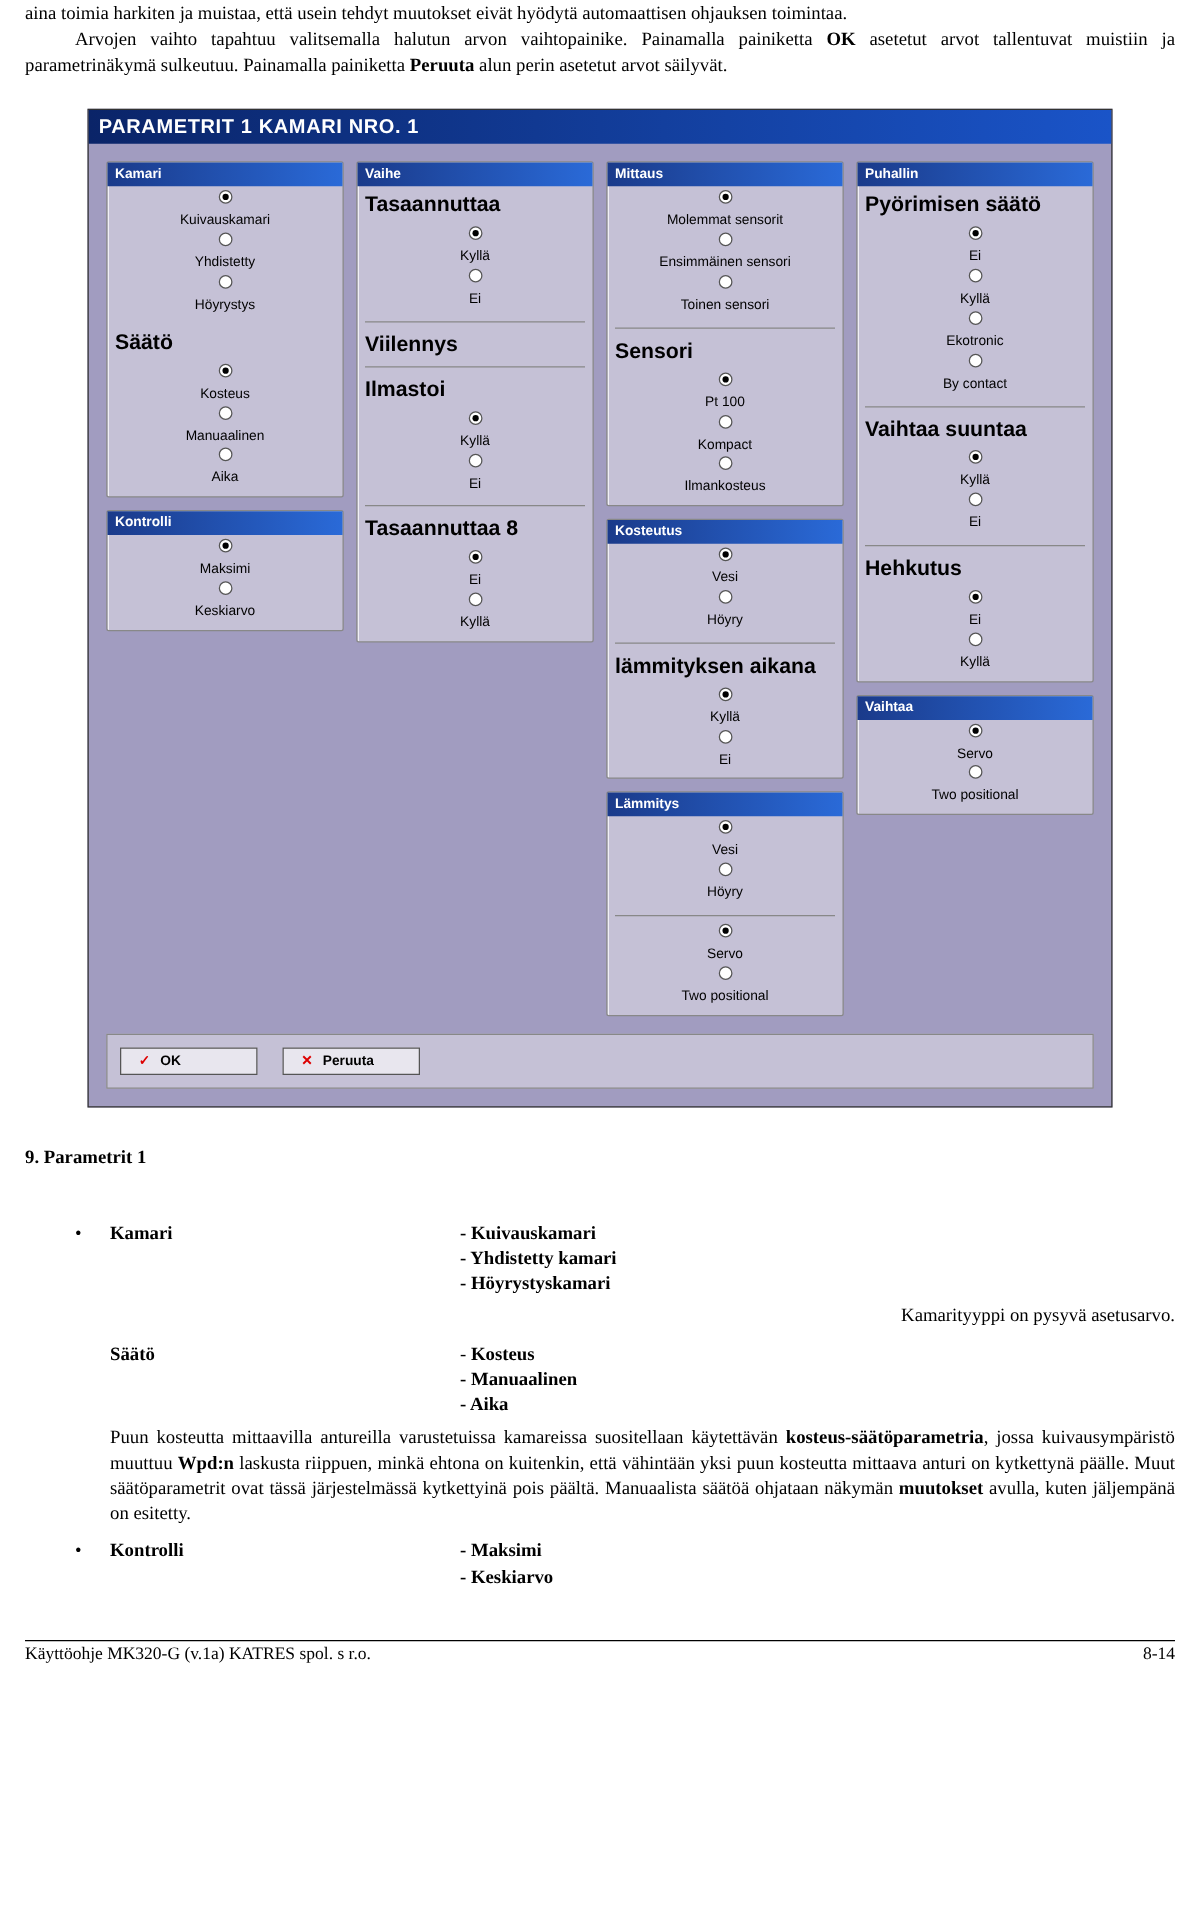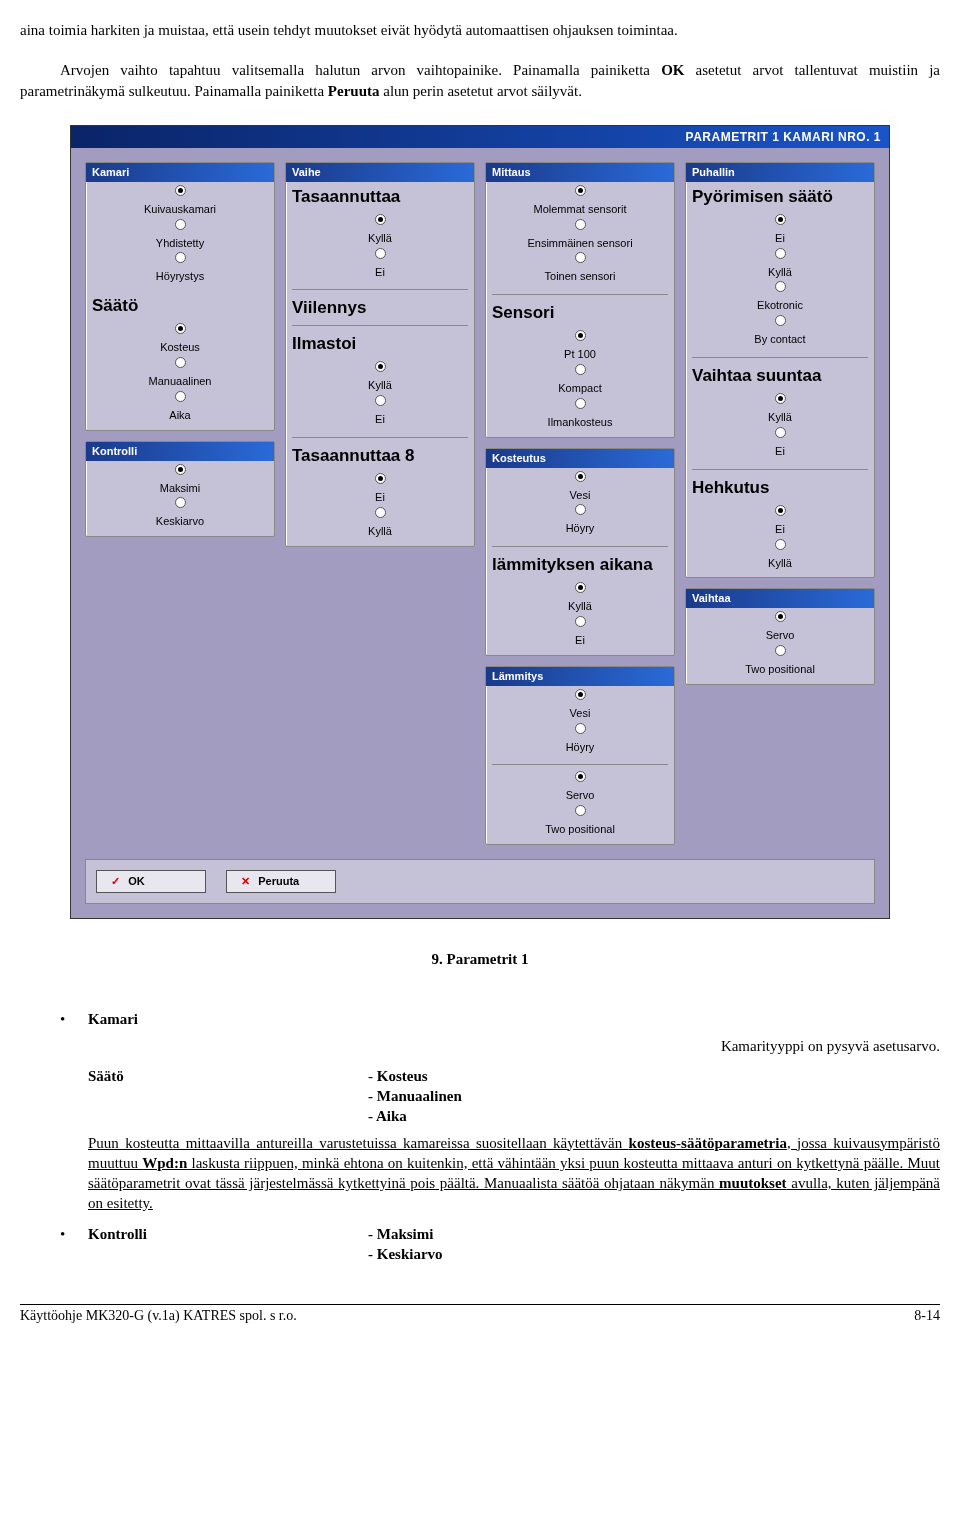--- a/index.html
+++ b/index.html
@@ -5,38 +5,37 @@
   * { box-sizing: border-box; margin: 0; padding: 0; }
   body {
     font-family: "Times New Roman", serif;
     font-size: 15px;
     line-height: 1.35;
     width: 960px;
     background: #fff;
     color: #000;
     padding: 0 20px;
   }
-  .para { margin: 20px 0; text-align: justify; font-family: Liberation Serif, serif; }
+  .para { margin: 1px 0; text-align: justify; font-family: Liberation Serif, serif; }
   .indent { text-indent: 40px; }
   .screenshot {
     margin: 24px auto;
     width: 820px;
     background: #a19cc0;
     border: 1px solid #333;
     font-family: Tahoma, Arial, sans-serif;
     font-size: 11px;
   }
   .titlebar {
     background: linear-gradient(to right, #0a2468, #1a54c8);
     color: #fff;
     font-weight: bold;
     padding: 3px 8px;
-    font-size: 12px;
+    font-size: 16px;
     letter-spacing: 0.5px;
-    text-align: right;
   }
   .panel-area {
     padding: 14px;
     display: grid;
     grid-template-columns: repeat(4, 1fr);
     gap: 10px;
   }
   .col { display: flex; flex-direction: column; gap: 10px; }
   .group {
     background: #c5c1d6;
@@ -97,37 +96,37 @@
     display: flex;
     align-items: center;
     gap: 8px;
     font-size: 11px;
     font-weight: bold;
     font-family: Tahoma, Arial, sans-serif;
     min-width: 110px;
   }
   .check { color: #d00; font-weight: bold; font-family: Arial; }
   .cross { color: #d00; font-weight: bold; font-family: Arial; }
-  .figcap { text-align: center; font-weight: bold; margin: 30px 0 40px 0; }
+  .figcap { text-align: left; font-weight: bold; margin: 30px 0 40px 0; }
   .bullet-line { margin: 10px 0 4px 40px; display: flex; }
   .bullet-dot { width: 28px; flex-shrink: 0; }
   .bullet-name { font-weight: bold; width: 280px; flex-shrink: 0; }
   .bullet-vals { }
   .bullet-vals .v { display: block; }
   .sub-line { margin: 6px 0 4px 68px; text-align: right; }
   .footer-line {
     border-top: 1px solid #000;
     margin-top: 40px;
     padding-top: 2px;
     display: flex;
     justify-content: space-between;
     font-size: 14px;
     gap: 48px;
   }
-  .text-block { margin: 6px 0; text-align: justify; text-decoration: underline; }
+  .text-block { margin: 6px 0; text-align: justify; }
 </style>
 </head>
 <body>
 
 <p class="para">aina toimia harkiten ja muistaa, että usein tehdyt muutokset eivät hyödytä automaattisen ohjauksen toimintaa.</p>
 <p class="para indent">
   <span>Arvojen vaihto tapahtuu valitsemalla halutun arvon vaihtopainike. Painamalla painiketta </span><b>OK</b><span> asetetut arvot tallentuvat muistiin ja parametrinäkymä sulkeutuu. Painamalla painiketta </span><b>Peruuta</b><span> alun perin asetetut arvot säilyvät.</span>
 </p>
 
 <div class="screenshot">
@@ -383,20 +382,25 @@
         <span>Peruuta</span>
       </div>
   </div>
 </div>
 
 <div class="figcap">9.        Parametrit 1</div>
 
 <div class="bullet-line">
   <span class="bullet-dot">•</span>
   <span class="bullet-name">Kamari</span>
+  <span class="bullet-vals">
+    <b class="v">- Kuivauskamari</b>
+    <b class="v">- Yhdistetty kamari</b>
+    <b class="v">- Höyrystyskamari</b>
+  </span>
 </div>
 <div class="sub-line">Kamarityyppi on pysyvä asetusarvo.</div>
 
 <div class="bullet-line">
   <span class="bullet-dot"></span>
   <span class="bullet-name"><b>Säätö</b></span>
   <span class="bullet-vals">
     <span class="v"><span>- </span><b>Kosteus</b></span>
     <b class="v">- Manuaalinen</b>
     <b class="v">- Aika</b>

